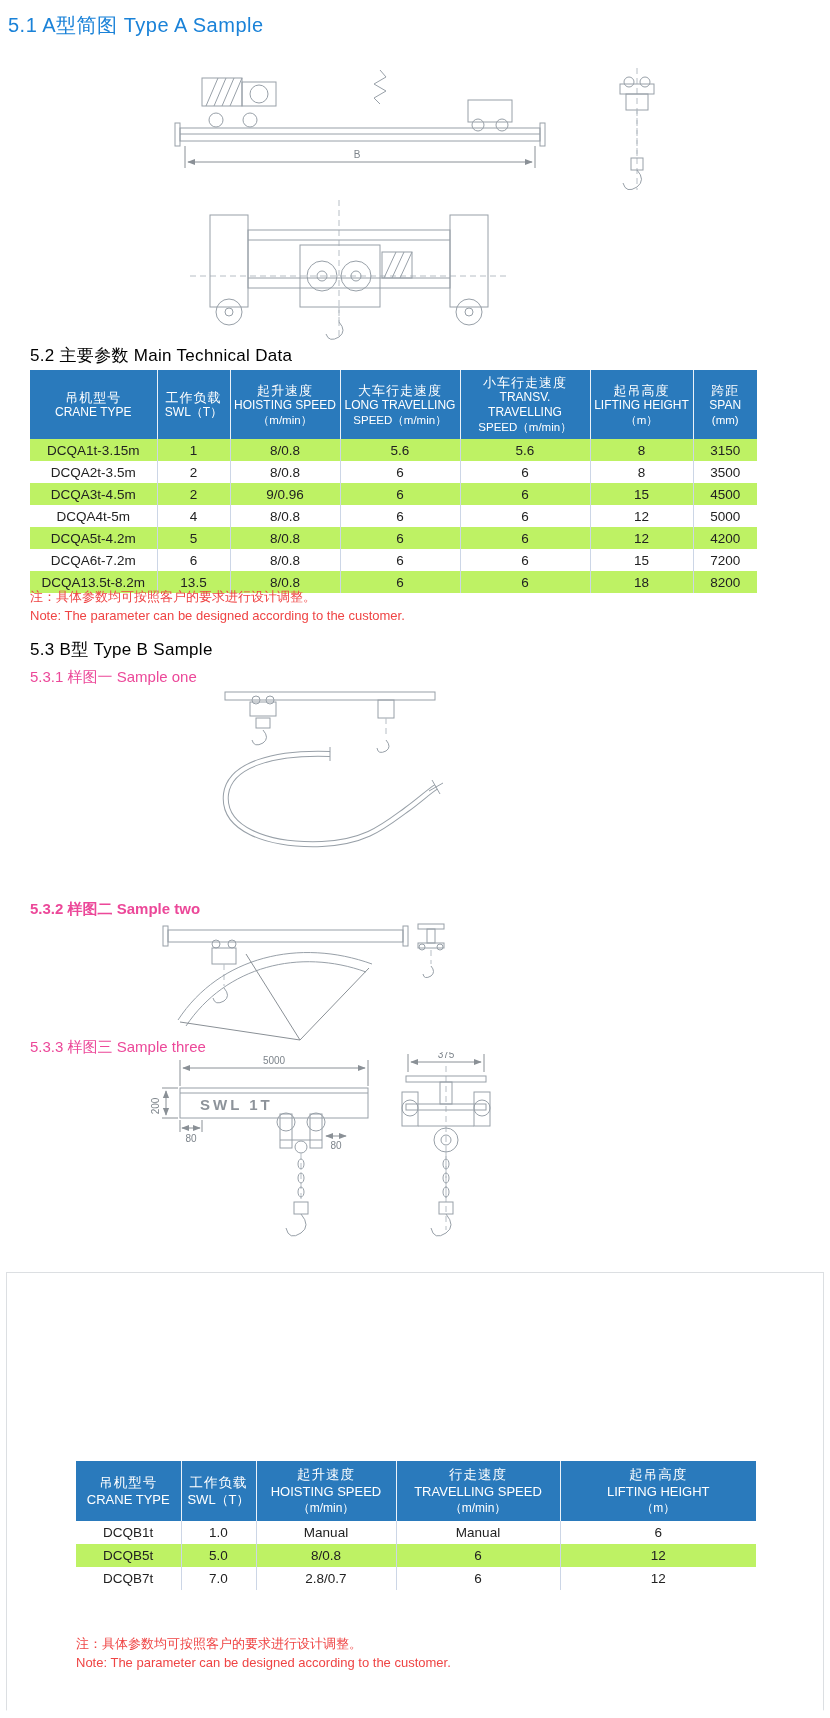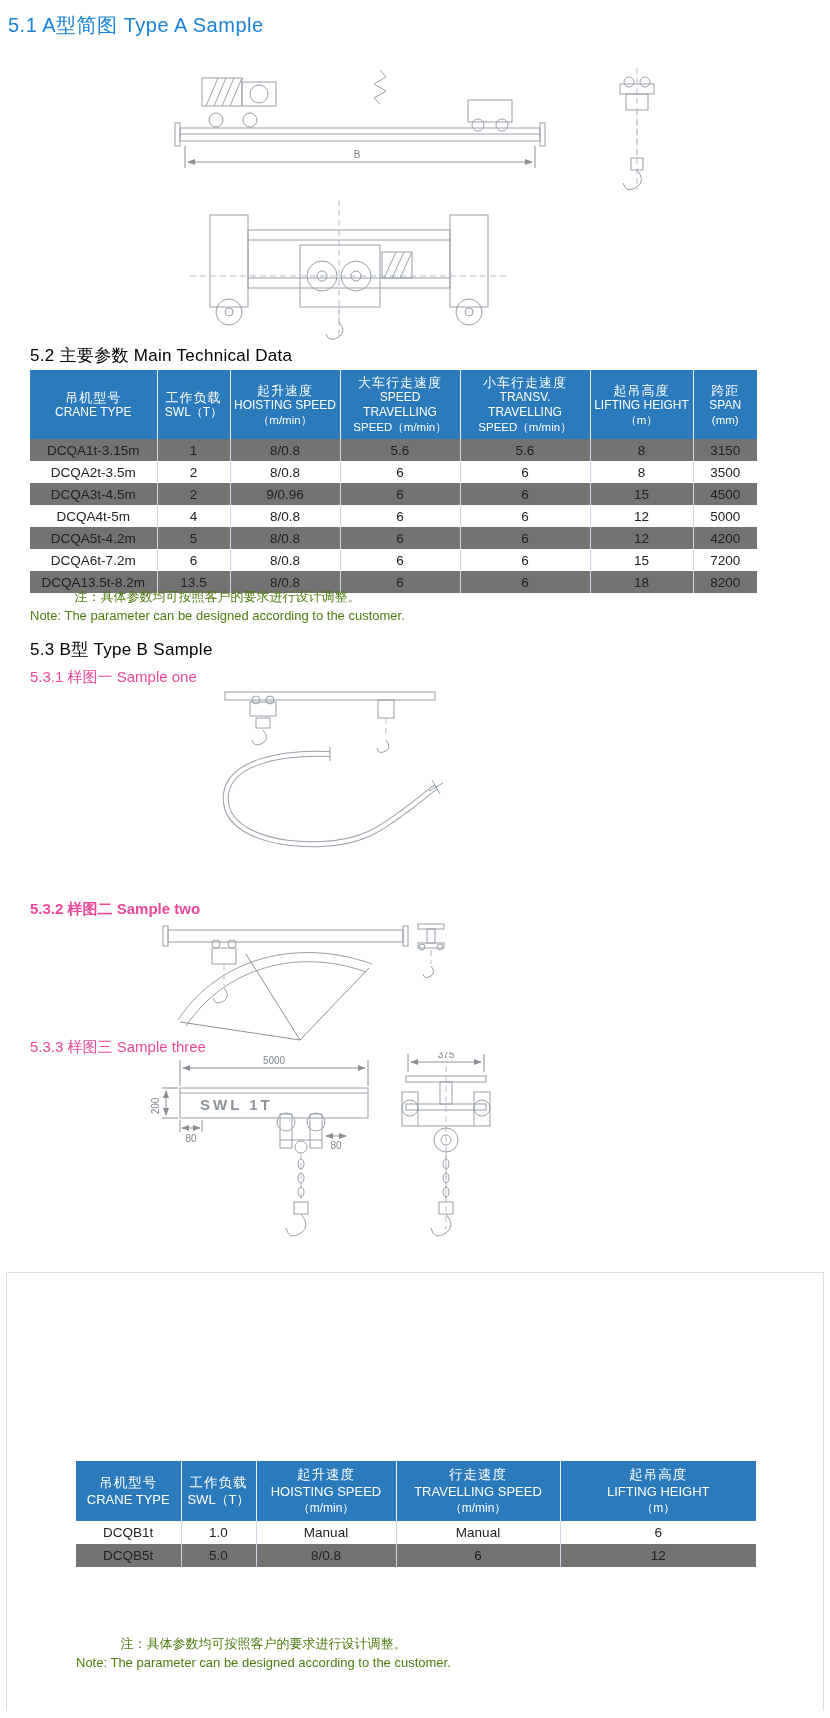--- a/index.html
+++ b/index.html
@@ -3,28 +3,28 @@
 <meta charset="utf-8">
 <style>
   html,body{margin:0;padding:0;background:#fff;}
   .page{position:relative;width:830px;height:1718px;background:#ffffff;overflow:hidden;
         font-family:"Liberation Sans",sans-serif;color:#1a1a1a;border-radius:24px;}
   .abs{position:absolute;}
   .h-blue-lg{font-size:20px;color:#1a82d8;letter-spacing:.5px;}
   .h-blue{font-size:17px;color:#000000;letter-spacing:.3px;}
   .h-sub{font-size:15px;color:#ec4899;}
   .h-serif{font-family:"Liberation Serif",serif;font-size:16px;color:#111;margin-top:44px;}
-  .note{font-size:13px;line-height:1.45;color:#4d7c0f;text-align:center;}
+  .note{font-size:13px;line-height:1.45;color:#ef4444;}
   table.spec{border-collapse:collapse;table-layout:fixed;}
   table.spec th{background:#2a7abc;color:#fff;font-weight:normal;vertical-align:middle;
                 padding:5px 2px;text-align:center;}
   table.spec th+th{border-left:1px solid rgba(255,255,255,.9);}
   table.spec td{text-align:center;font-size:13.5px;color:#222;padding:2px 2px;}
   table.spec td+td{border-left:1px solid #ccd6e6;}
-  table.spec tr.shade td{background:#737373;}
+  table.spec tr.shade td{background:#bef264;}
   .tblA tbody tr{height:22px;}
   .tblB tbody tr{height:23px;}
   .tblB td{font-size:13.5px;}
   th .zh{display:block;font-size:13px;line-height:15px;letter-spacing:1px;}
   th .en{display:block;font-size:12px;line-height:15px;}
   th .unit{display:block;font-size:11.5px;line-height:14px;}
   th .unit:empty{display:none;}
   .tblB th{padding:9px 2px;}
   .tblB th .zh{font-size:13.5px;line-height:17px;}
   .tblB th .en{font-size:13px;line-height:17px;}
@@ -150,21 +150,21 @@
             <span class="zh">工作负载</span>
             <span class="en">SWL（T）</span>
           </th>
         <th>
             <span class="zh">起升速度</span>
             <span class="en">HOISTING SPEED</span>
             <span class="unit">（m/min）</span>
           </th>
         <th>
             <span class="zh">大车行走速度</span>
-            <span class="en">SPEED TRAVELLING</span>
+            <span class="en">LONG TRAVELLING</span>
             <span class="unit">SPEED（m/min）</span>
           </th>
         <th>
             <span class="zh">小车行走速度</span>
             <span class="en">TRANSV. TRAVELLING</span>
             <span class="unit">SPEED（m/min）</span>
           </th>
         <th>
             <span class="zh">起吊高度</span>
             <span class="en">LIFTING HEIGHT</span>
@@ -417,20 +417,27 @@
             <td>Manual</td>
             <td>6</td>
           </tr>
           <tr class="shade">
             <td>DCQB5t</td>
             <td>5.0</td>
             <td>8/0.8</td>
             <td>6</td>
             <td>12</td>
           </tr>
+          <tr>
+            <td>DCQB7t</td>
+            <td>7.0</td>
+            <td>2.8/0.7</td>
+            <td>6</td>
+            <td>12</td>
+          </tr>
         </tbody>
     </table>
 
     <div class="abs note" style="left:69px;top:362px;">
       <div>注：具体参数均可按照客户的要求进行设计调整。</div>
       <div>Note: The parameter can be designed according to the customer.</div>
     </div>
   </div>
 
 </div>

